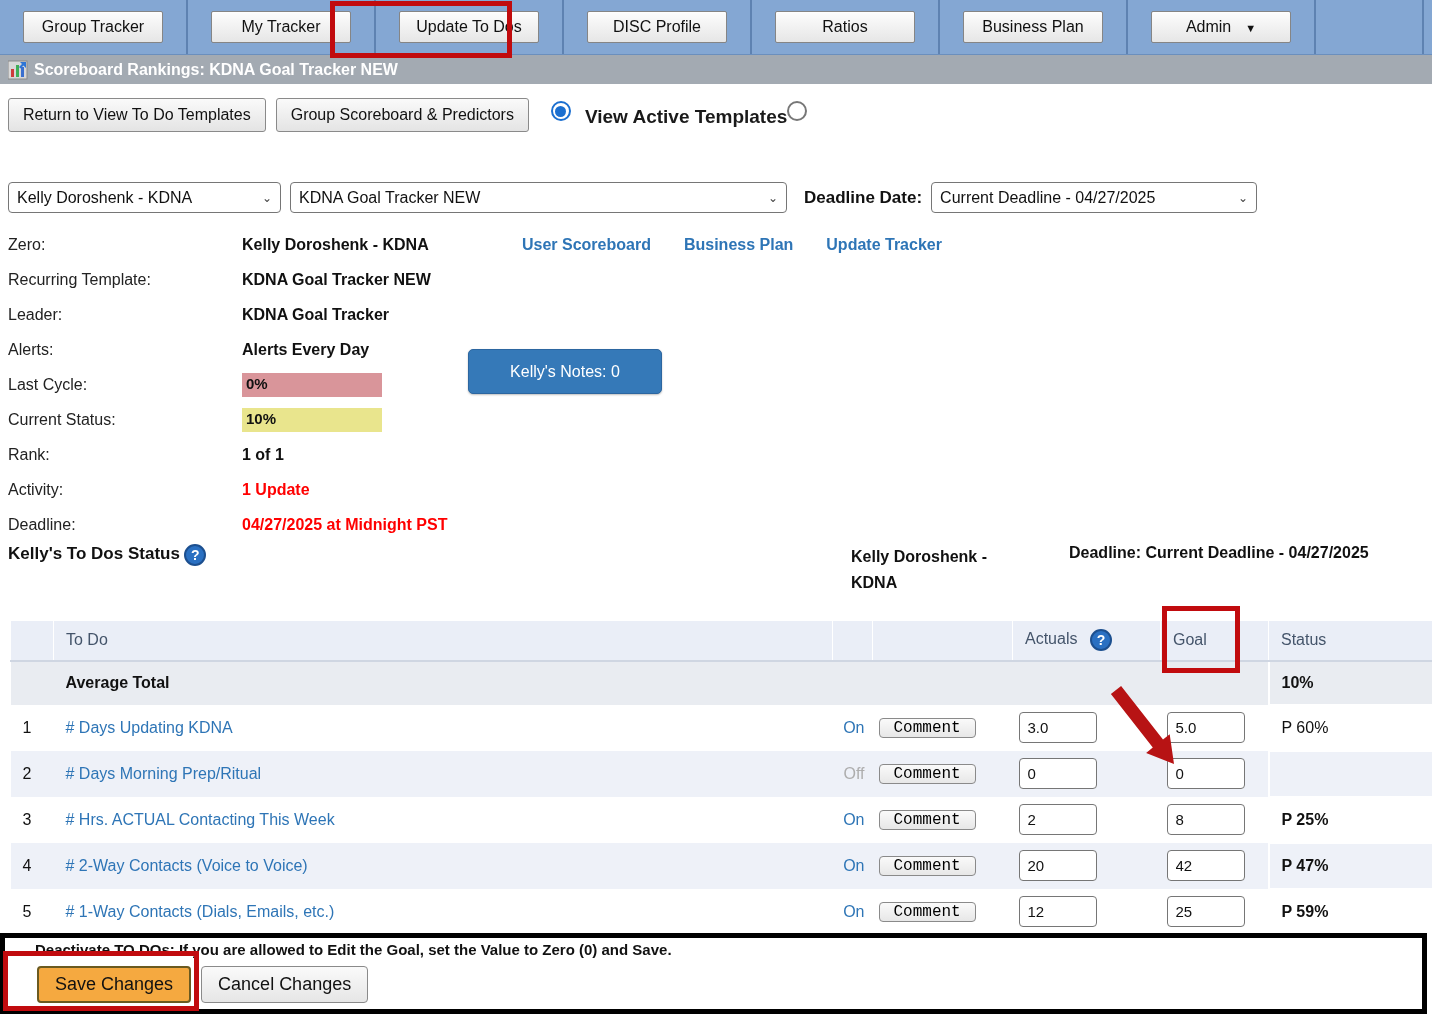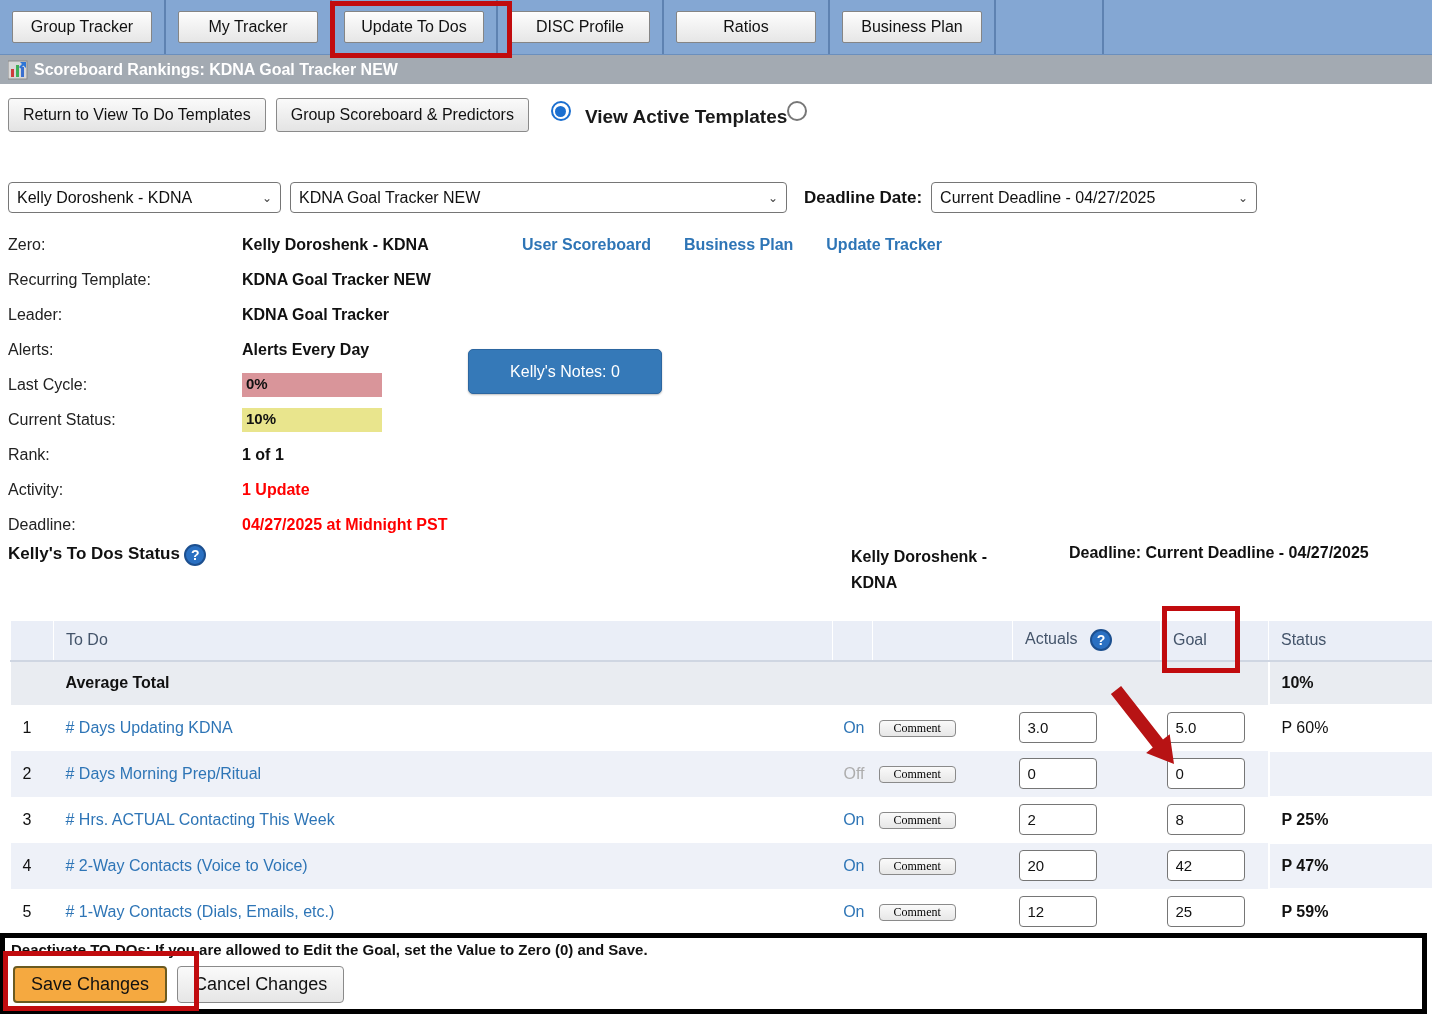--- a/index.html
+++ b/index.html
@@ -2,21 +2,21 @@
 <html><head>
 <meta charset="utf-8">
 <style>
   * { margin:0; padding:0; box-sizing:border-box; }
   html,body { background:#fff; }
   body { font-family:"Liberation Sans", sans-serif; color:#111; }
   #page { position:relative; width:1432px; height:1019px; background:#fff; overflow:hidden; }
 
   
   .navbar { display:flex; height:55px; background:#84a7d3; border-bottom:1px solid #6b8fbd; }
-  .nav-cell { width:166px; display:flex; align-items:center; justify-content:center; border-right:2px solid #5e82b1; }
+  .nav-cell { width:188px; display:flex; align-items:center; justify-content:center; border-right:2px solid #5e82b1; }
   .nav-cell.filler { flex:1; border-right:none; }
   .nav-cell.extra-div { width:108px; }
   .nav-btn { background:linear-gradient(#fdfdfd,#e6e6e6); border:1px solid #858585; border-radius:2px;
              font-size:16px; color:#111; padding:6px 10px; min-width:140px; text-align:center; cursor:pointer;
              box-shadow:0 1px 0 rgba(255,255,255,.6) inset; font-family:"Liberation Sans",sans-serif; }
   .nav-caret { font-size:11px; margin-left:14px; }
 
   
   .titlebar { height:29px; background:#a3aab2; display:flex; align-items:center; padding-left:8px; }
   .titlebar .ttl { color:#fff; font-weight:bold; font-size:16px; margin-left:6px; }
@@ -80,30 +80,30 @@
   .todo-table td { font-size:16px; height:46px; padding:0 6px; }
   tr.avg td { background:#e9ecf1; font-weight:bold; height:44px; }
   tr.r-alt td { background:#eef1f8; }
   tr.r-white td { background:#fff; }
   td.num { padding-left:12px; color:#111; }
   td.todo-link { padding-left:12px; }
   td.todo-link span { color:#2e75b6; cursor:pointer; }
   td.onoff { text-align:right; padding-right:8px; }
   .on { color:#2e75b6; } .off { color:#adadad; }
   .cmt-btn { background:linear-gradient(#fafafa,#e7e7e7); border:1px solid #8a8a8a; border-radius:4px;
-             font-size:12px; padding:0 14px; cursor:pointer; font-family:Liberation Serif, serif; }
+             font-size:16px; padding:0 14px; cursor:pointer; font-family:Liberation Mono, monospace; }
   .val-input { width:78px; height:31px; border:1.5px solid #767676; border-radius:4px; font-size:15px;
                padding:0 8px; font-family:"Liberation Sans",sans-serif; color:#111; }
   td.status { border:2px solid #fff; padding-left:12px; font-size:16px; }
   td.st-yellow { background:#e9e58d;font-weight:bold; } td.st-green { background:#8abb98; }
   td.st-gray { background:#c0c0c0; } td.st-avg { background:#e9e58d; }
 
   
   .footer-panel { position:absolute; left:0; top:933px; width:1427px; height:81px; background:#fff;
-                  border:5px solid #000; z-index:5; }
+                  border:5px solid #000; z-index:5;padding-left:24px; }
   .footer-instr { font-size:15px; font-weight:bold; padding:3px 6px 0 6px; }
   .footer-btns { display:flex; margin:8px 0 0 8px; }
   .save-btn { background:#f5a940; border:2px solid #6b5a20; border-radius:4px; font-size:18px; color:#111;
               padding:6px 16px; cursor:pointer; font-family:"Liberation Sans",sans-serif; }
   .cancel-btn { background:linear-gradient(#fafafa,#e6e6e6); border:1px solid #8a8a8a; border-radius:4px;
                 font-size:18px; color:#111; padding:6px 16px; margin-left:10px; cursor:pointer;
                 font-family:"Liberation Sans",sans-serif; }
 
   
   .hl-box { position:absolute; border:5px solid #c10b0e; z-index:10; pointer-events:none; }
@@ -128,20 +128,25 @@
       <button class="nav-btn">Update To Dos</button>
     </div>
     <div class="nav-cell">
       <button class="nav-btn">DISC Profile</button>
     </div>
     <div class="nav-cell">
       <button class="nav-btn">Ratios</button>
     </div>
     <div class="nav-cell">
       <button class="nav-btn">Business Plan</button>
+    </div>
+    <div class="nav-cell">
+      <button class="nav-btn">
+        <span>Admin</span><span class="nav-caret">▼</span>
+      </button>
     </div>
     <div class="nav-cell extra-div"></div>
     <div class="nav-cell filler"></div>
   </div>
 
   <div class="titlebar">
     <svg width="20" height="20" viewBox="0 0 20 20">
       <rect x="0" y="1" width="19" height="18" fill="#d8d8d8" stroke="#8a8a8a"></rect>
       <rect x="3" y="9" width="3" height="8" fill="#cf3a3a"></rect>
       <rect x="8" y="5" width="3" height="12" fill="#3fae56"></rect>

